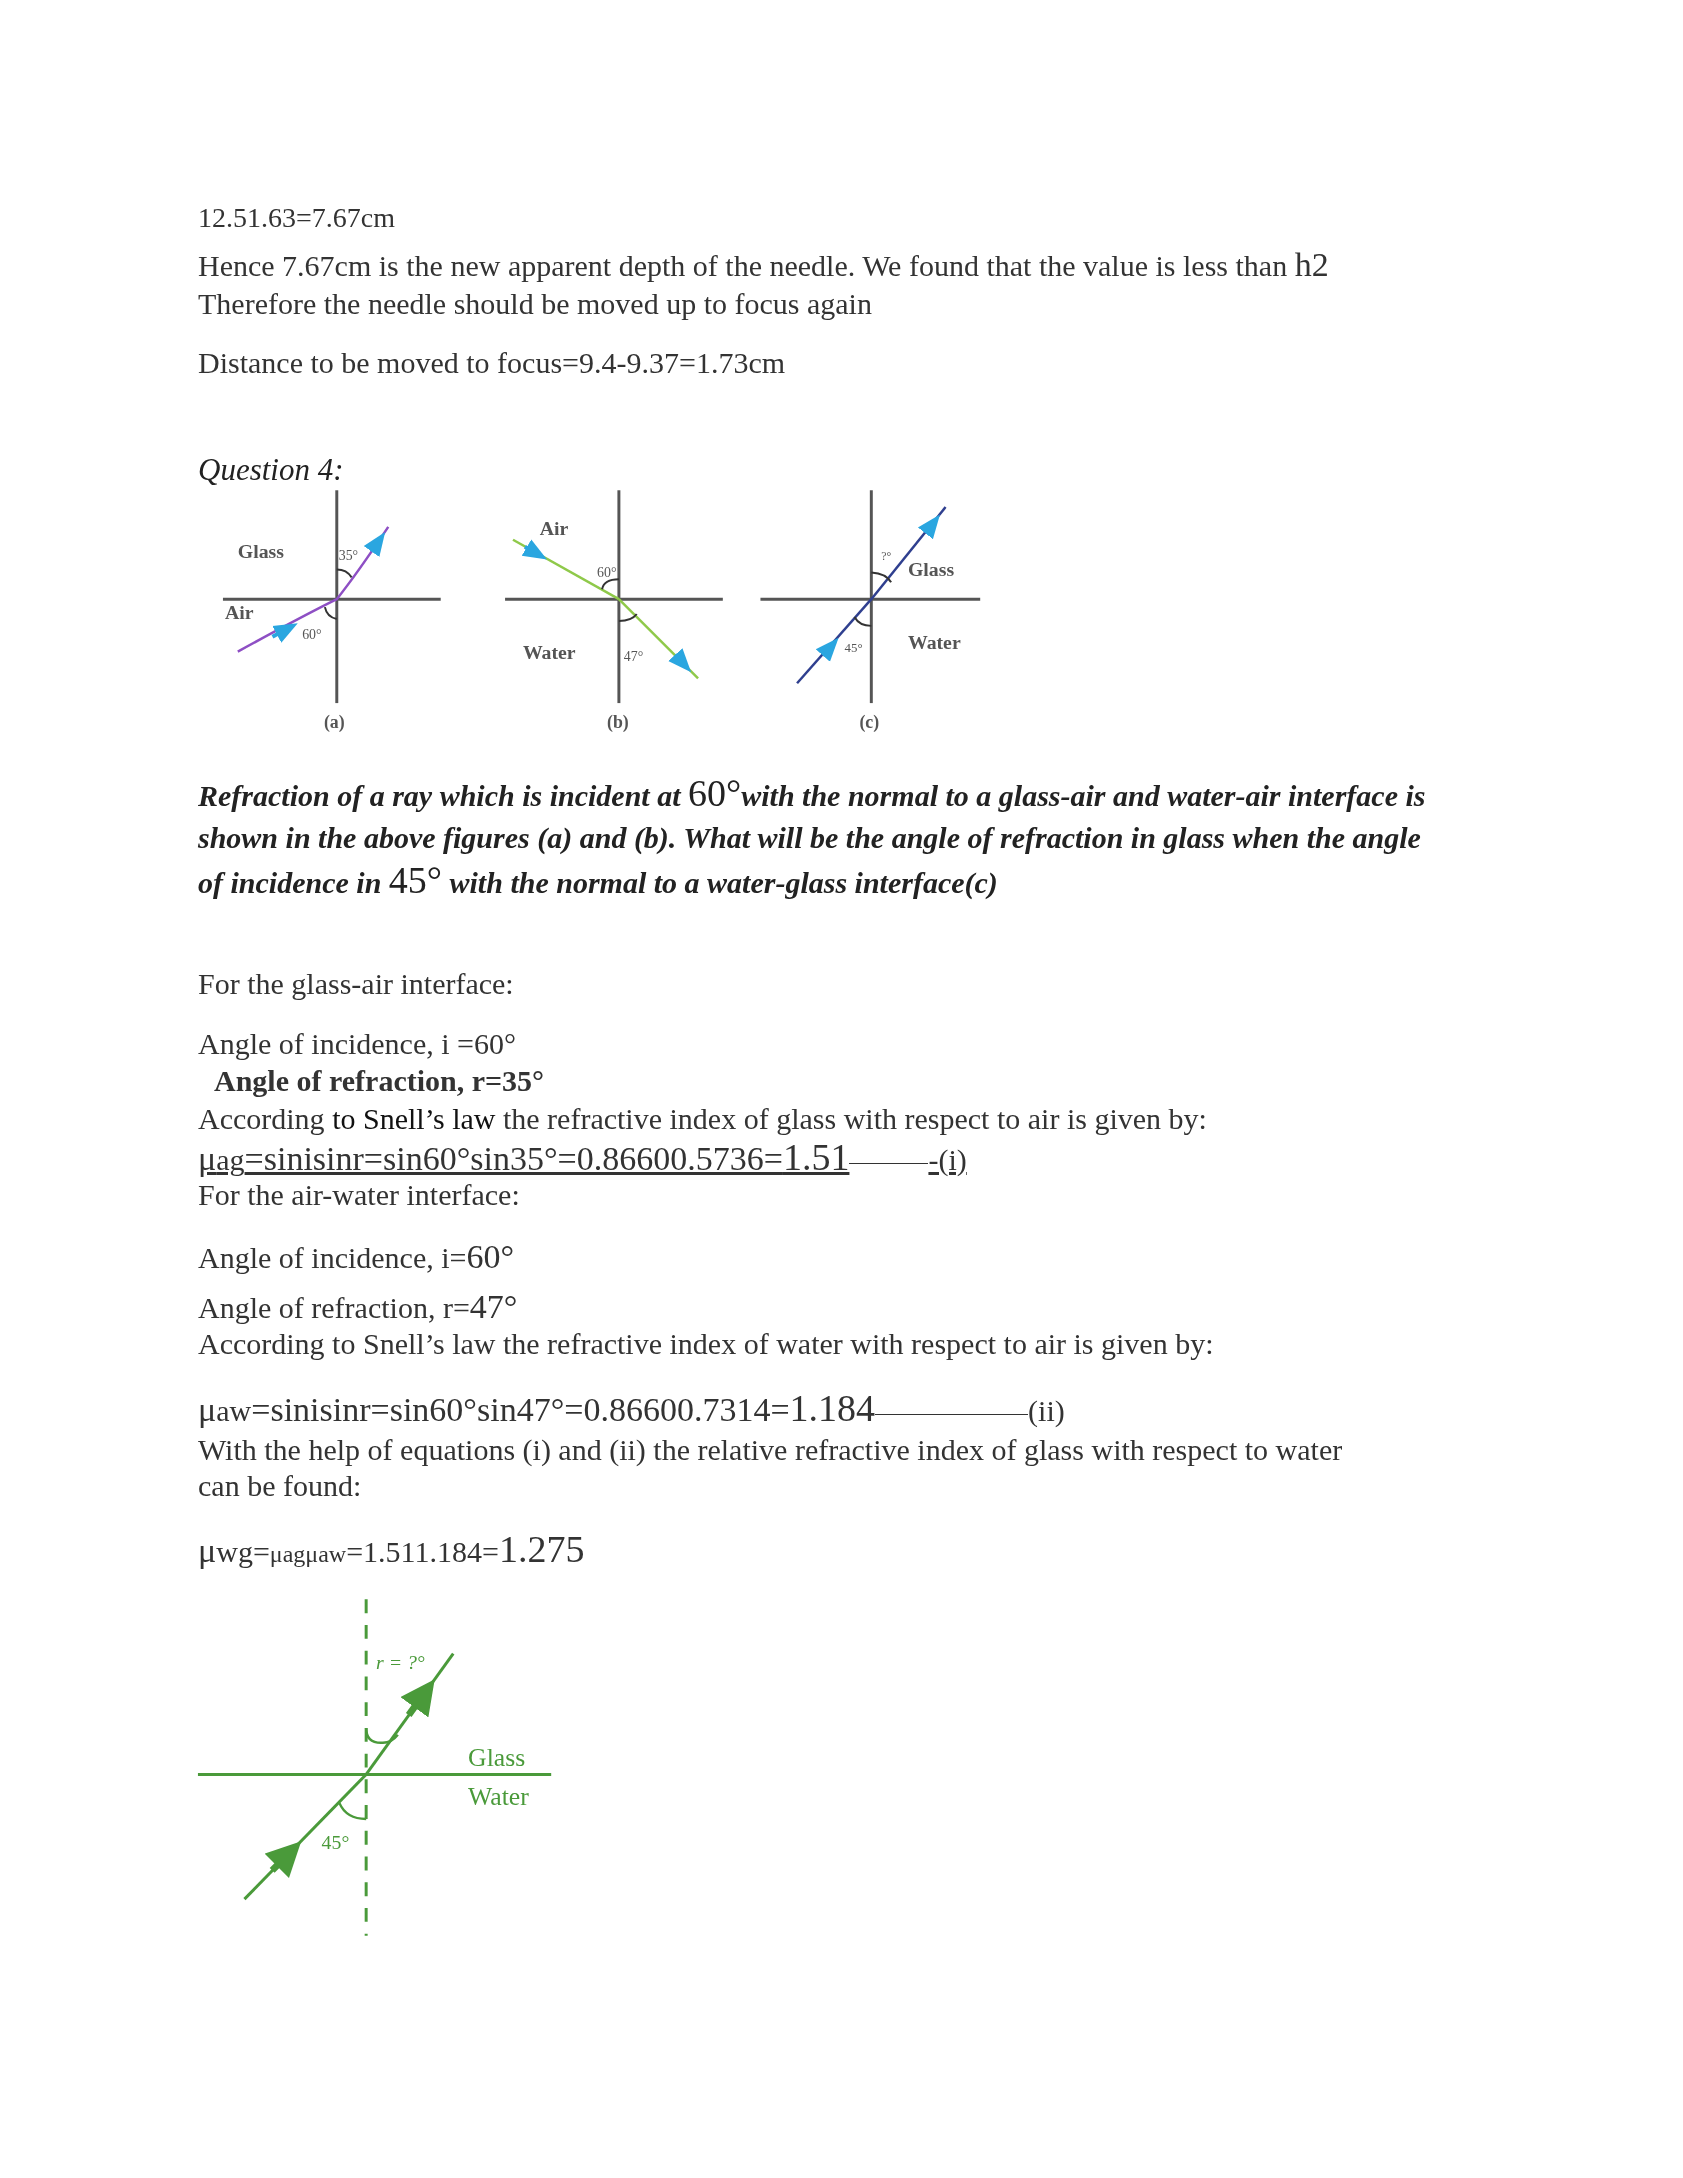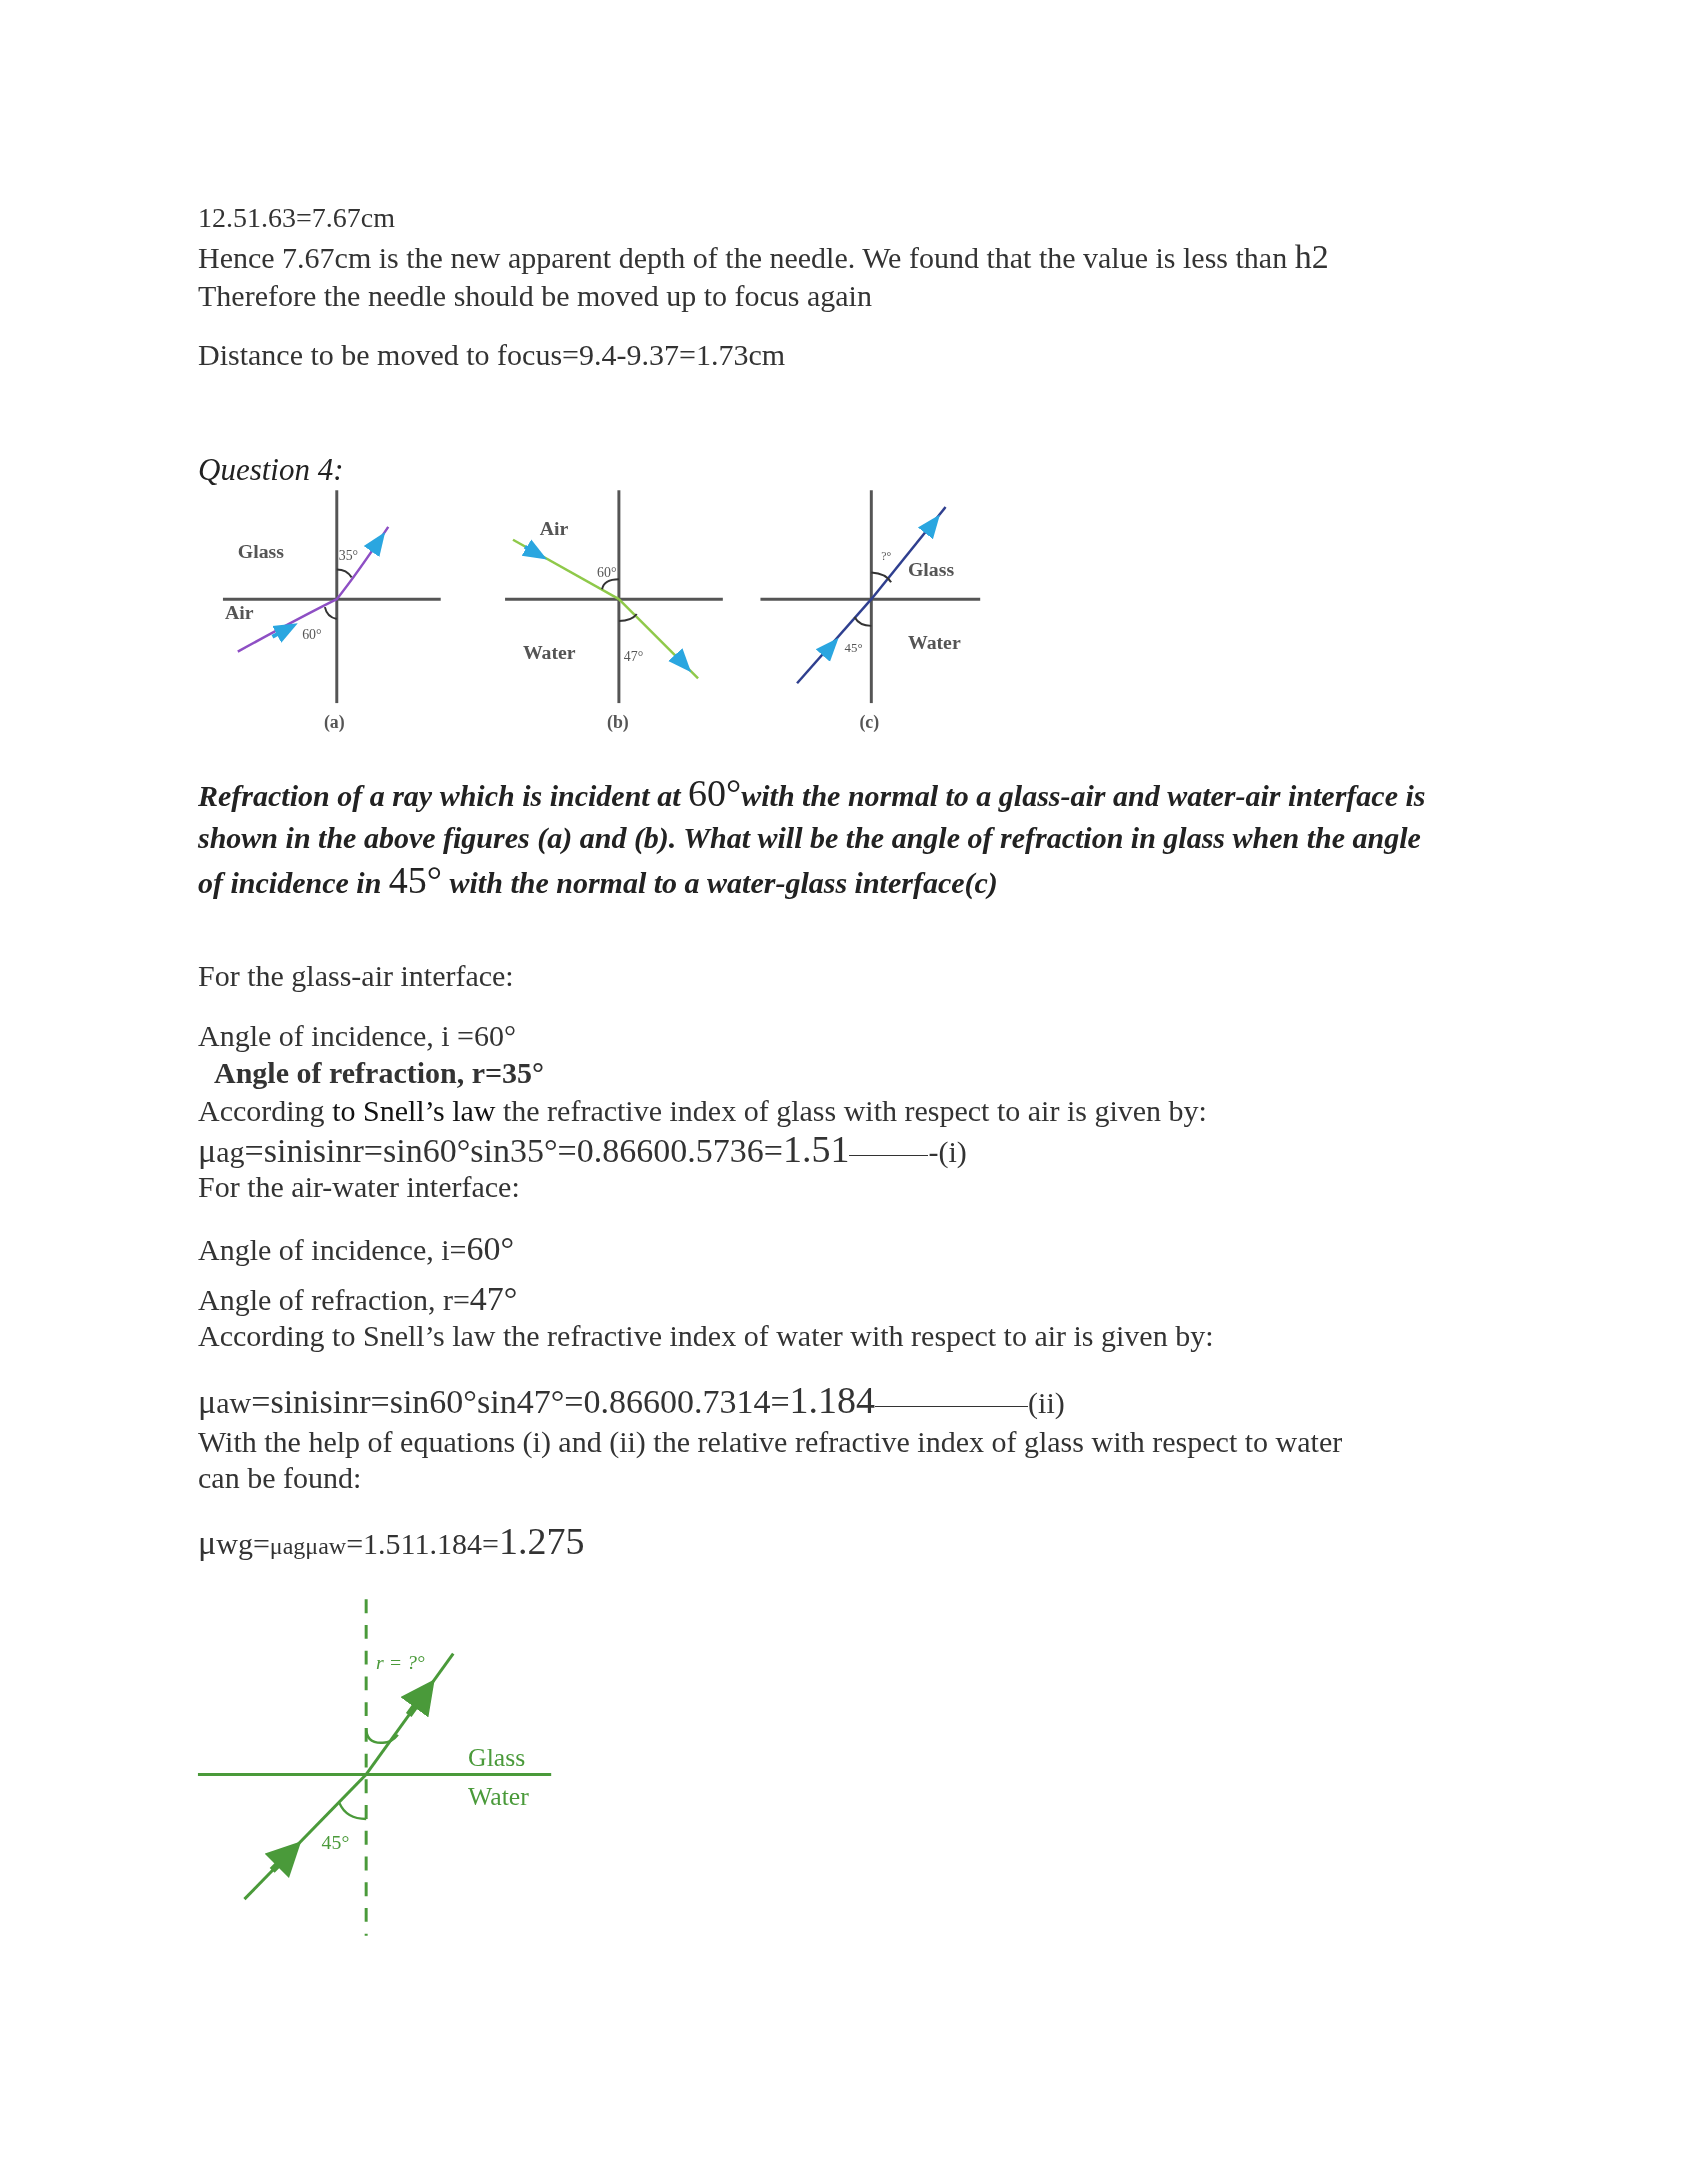--- a/index.html
+++ b/index.html
@@ -1,19 +1,19 @@
 <!DOCTYPE html>
 <html><head>
 <meta charset="utf-8">
 <style>
   html, body { margin: 0; padding: 0; background: #ffffff; }
   body { width: 1683px; height: 2178px; position: relative; overflow: hidden;
          font-family: "Liberation Serif", "DejaVu Serif", serif; color: #333333; }
   .abs { position: absolute; white-space: nowrap; }
-  .t30 { font-size: 30px; line-height: 32px; }
+  .t30 { font-size: 30px; line-height: 48px; }
   .t28 { font-size: 28px; }
   .big { font-size: 38px; }
   .mid { font-size: 34px; }
   .sm { font-size: 24px; }
   .dark { color: #111111; }
   .q-head { font-size: 31px; font-style: italic; font-weight: normal; color: #222; }
   .q-text { font-size: 30px; font-style: italic; font-weight: bold; color: #222; line-height: 42px; white-space: normal; width: 1238px; }
   .q-text .deg { font-style: normal; font-weight: normal; font-size: 38px; }
   .dash { display: inline-block; border-top: 1.5px solid #333; vertical-align: middle; }
   svg text { font-family: "Liberation Serif", serif; }
@@ -88,21 +88,21 @@
 <div class="abs q-text" style="left:198px; top:772px;">
   <span>Refraction of a ray which is incident at </span><span class="deg">60°</span><span>with the normal to a glass-air and water-air interface is shown in the above figures (a) and (b). What will be the angle of refraction in glass when the angle of incidence in </span><span class="deg">45°</span><span> with the normal to a water-glass interface(c)</span>
 </div>
 
 <div class="abs t30" style="left:198px; top:960px;">For the glass-air interface:</div>
 <div class="abs t30" style="left:198px; top:1020px;">Angle of incidence, i =60°</div>
 <div class="abs t30" style="left:214px; top:1057px;font-weight:bold;">Angle of refraction, r=35°</div>
 <div class="abs t30" style="left:198px; top:1095px;">
   <span>According </span><span class="dark">to Snell’s law</span><span> the refractive index of glass with respect to air is given by:</span>
 </div>
-<div class="abs t30" style="left:198px; top:1133px;">
+<div class="abs t30" style="left:198px; top:1133px;text-decoration:underline;">
   <span class="mid">μ</span><span>ag</span><span class="mid">=sinisinr=sin60°sin35°=0.86600.5736=</span><span class="big">1.51</span><span class="dash" style="width:79px"></span><span>-(i)</span>
 </div>
 
 <div class="abs t30" style="left:198px; top:1171px;">For the air-water interface:</div>
 <div class="abs t30" style="left:198px; top:1233px;">
   <span>Angle of incidence, i=</span><span class="mid">60°</span>
 </div>
 <div class="abs t30" style="left:198px; top:1277px;margin-top:6px;">
   <span>Angle of refraction, r=</span><span class="mid">47°</span>
 </div>

